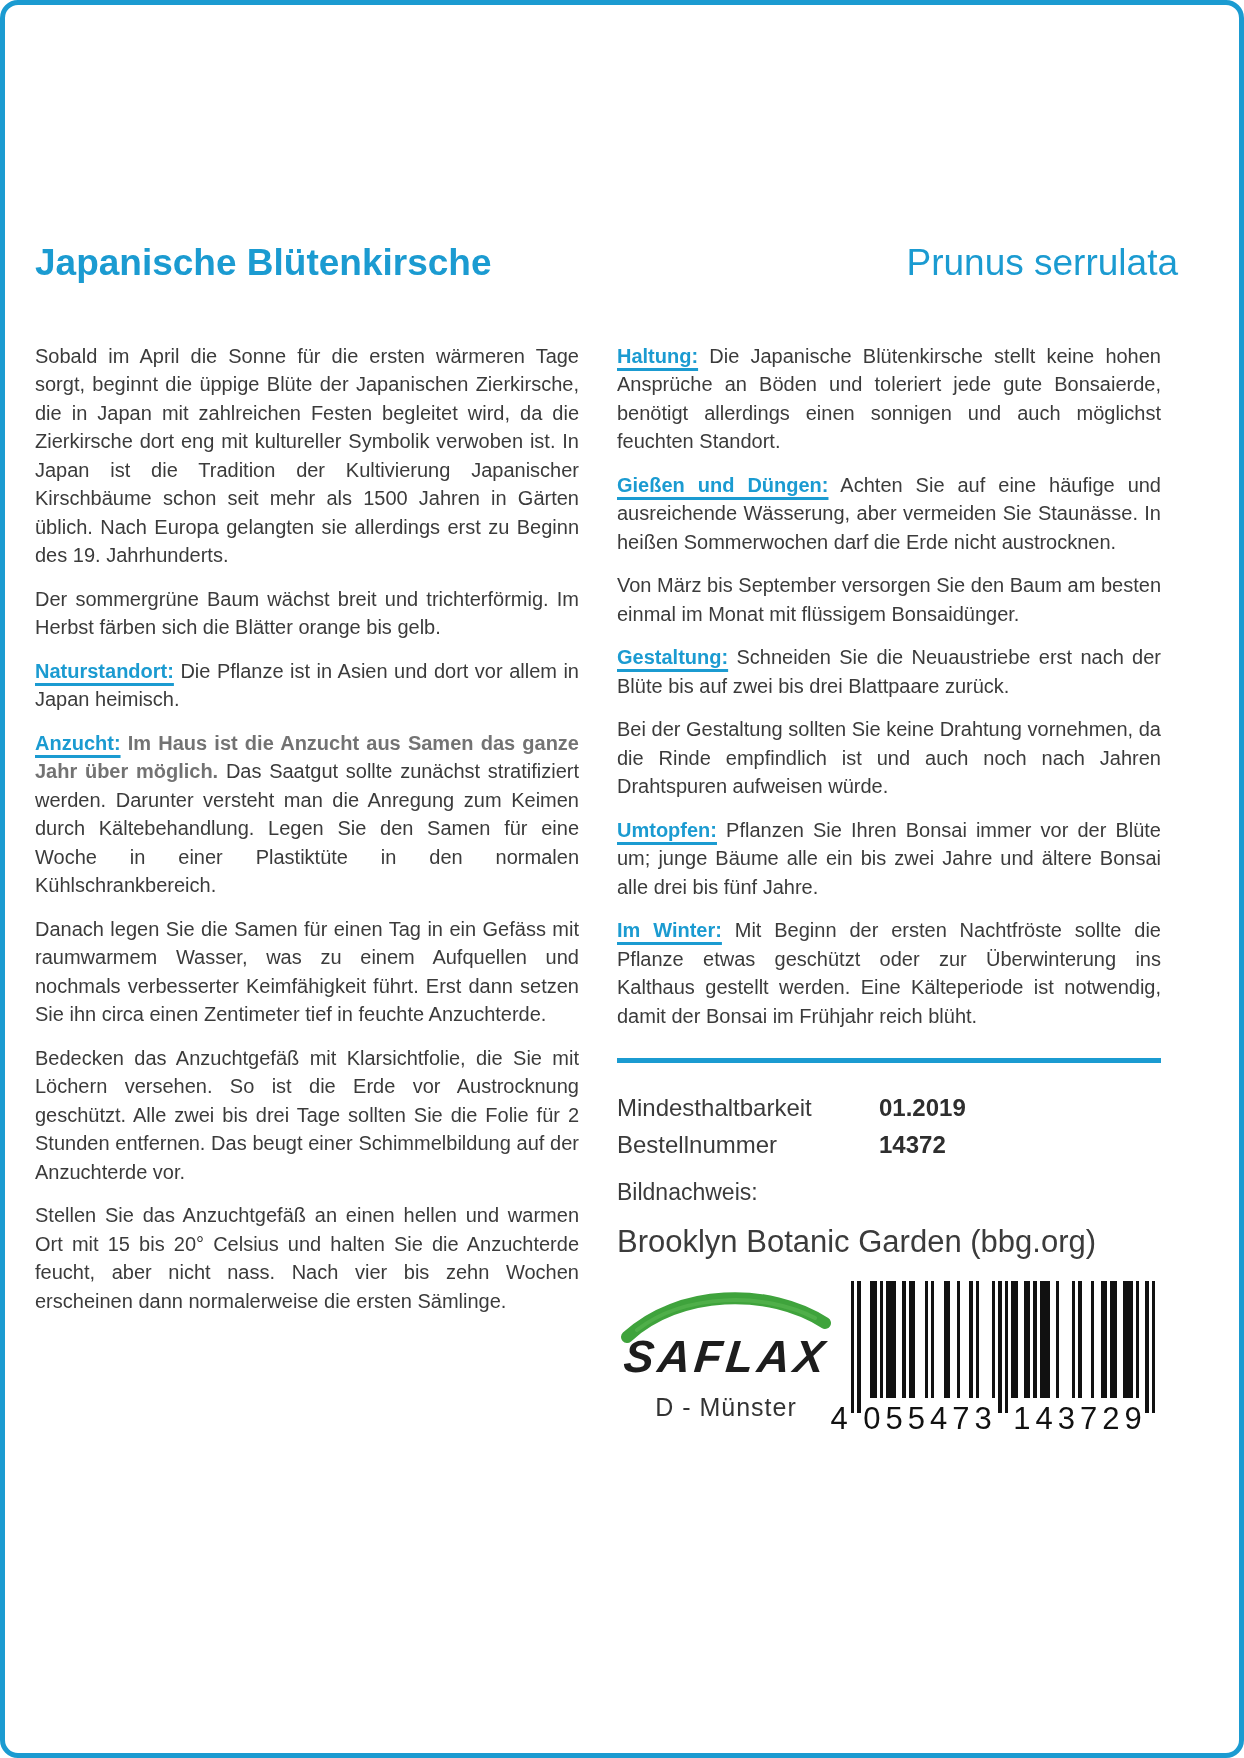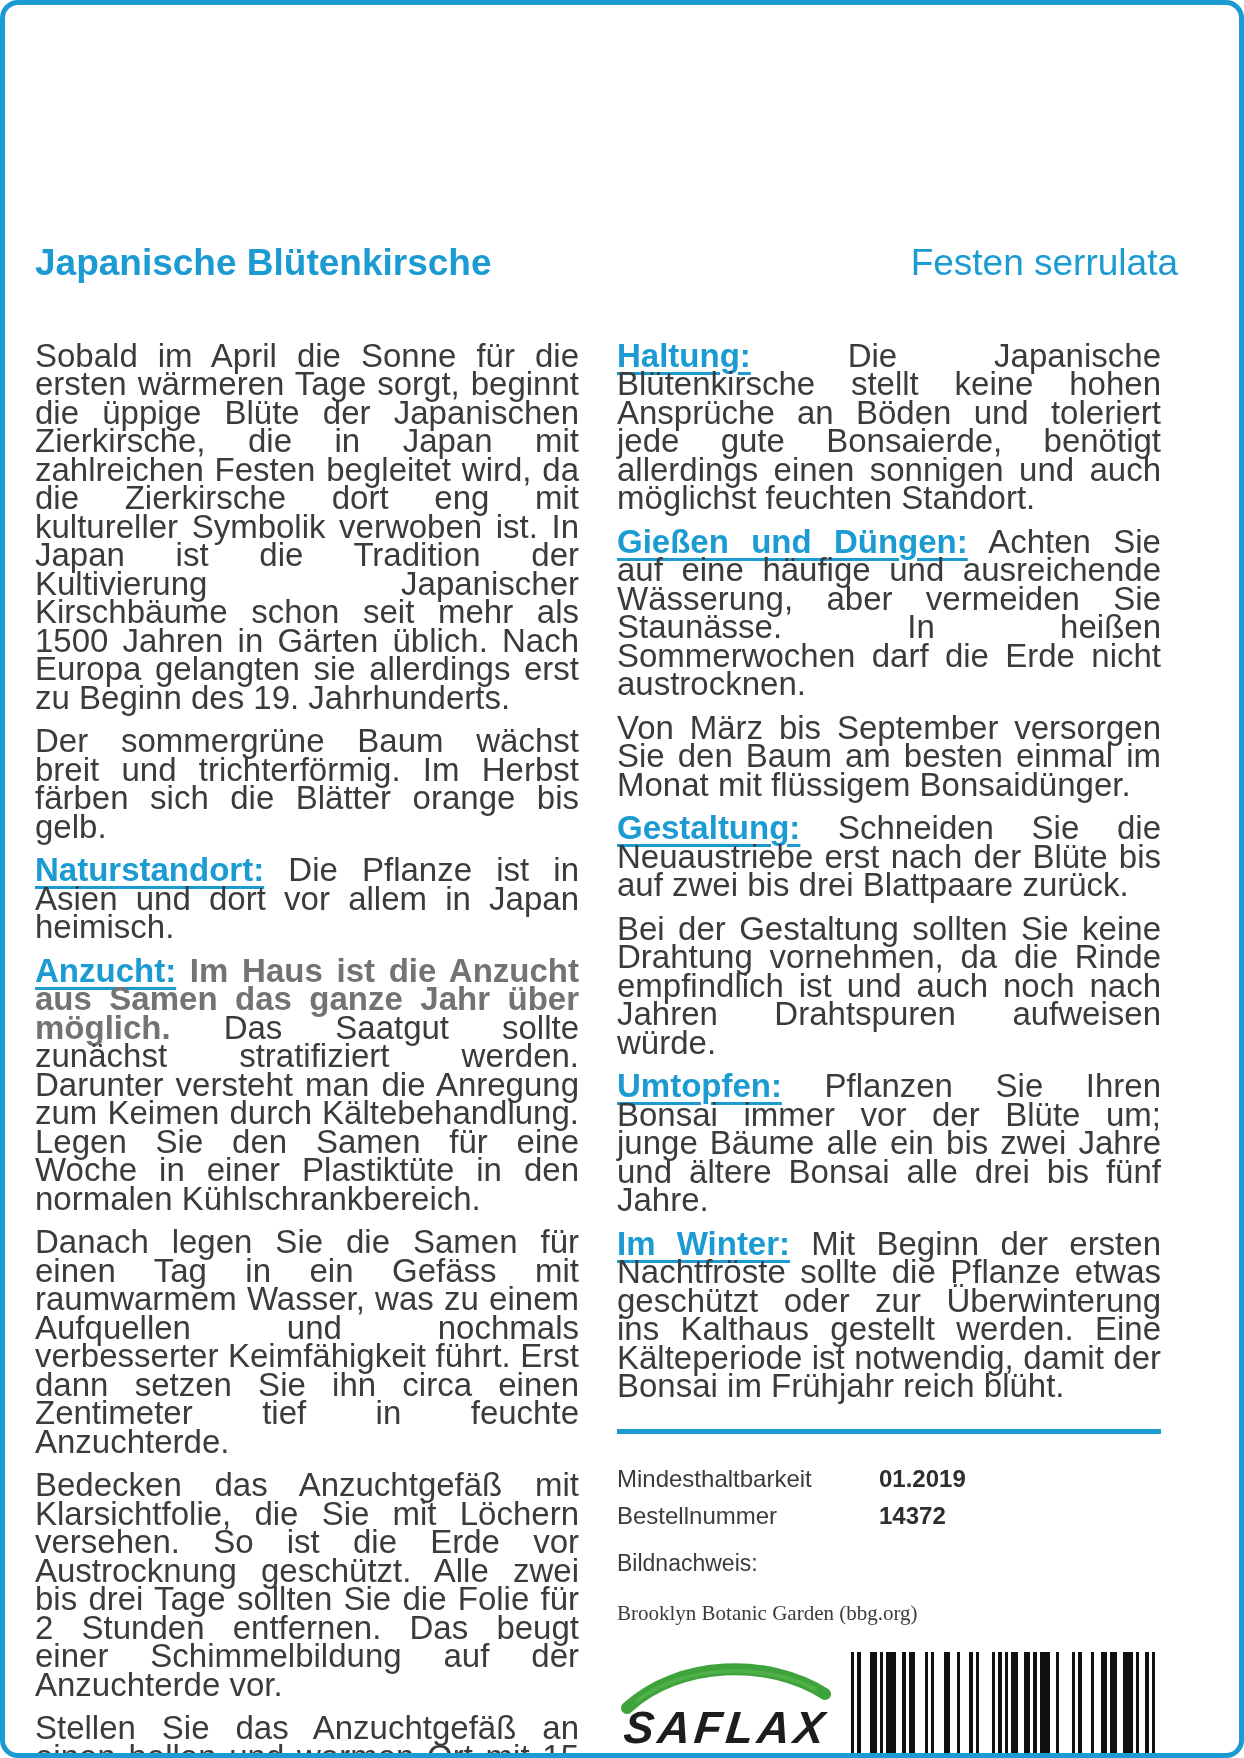--- a/index.html
+++ b/index.html
@@ -18,42 +18,42 @@
 
   .title-row { display:flex; justify-content:space-between; align-items:baseline; }
   .title-left  { font-size:37px; font-weight:700; color:#1b9bd1; line-height:1.1; }
   .title-right { font-size:37px; font-weight:400; color:#1b9bd1; line-height:1.1; }
 
   .columns { display:flex; gap:38px; margin-top:58px; }
   .col { width:544px; }
 
   .para {
     margin:0 0 15px 0;
-    font-size:33px;
+    font-size:20px;
     line-height:28.5px;
     text-align:justify;
     color:#3b3b3b;
   }
   .hd {
     color:#1b9bd1;
     font-weight:700;
     text-decoration:underline;
     text-decoration-thickness:3px;
     text-underline-offset:5px;
   }
   .bold-lead { font-weight:700; color:#737373; }
 
   .rule { height:5px; background:#1b9bd1; border:none; margin:28px 0 26px 0; }
 
   .info-row { display:flex; font-size:24px; line-height:37px; }
   .info-label { width:262px; }
   .info-value { font-weight:700; color:#2e2e2e; }
 
   .credit-label { margin-top:14px; font-size:23px; line-height:30px; }
-  .credit { margin-top:20px; font-size:21px; line-height:30px;font-family:Liberation Serif, serif; }
+  .credit { margin-top:20px; font-size:31px; line-height:30px; }
 
   .bottom-row { display:flex; align-items:flex-start; margin-top:24px; }
   .logo { width:218px; text-align:center; flex:none; }
   .logo-name {
     font-size:45px; font-weight:700; font-style:italic;
     letter-spacing:4px; color:#1d1d1d;
     transform:skewX(-6deg);
     margin-top:-16px;
   }
   .logo-loc { font-size:25px; color:#333333; margin-top:10px; letter-spacing:1px; }
@@ -62,21 +62,21 @@
   .barcode-wrap svg { display:block; }
 </style>
 </head>
 <body>
 
 <div class="page">
   <div class="content">
 
     <div class="title-row">
       <div class="title-left">Japanische Blütenkirsche</div>
-      <div class="title-right">Festen serrulata</div>
+      <div class="title-right">Prunus serrulata</div>
     </div>
 
     <div class="columns">
 
       <div class="col">
         <p class="para"><span>Sobald im April die Sonne für die ersten wärmeren Tage sorgt, beginnt die üppige Blüte der Japanischen Zierkirsche, die in Japan mit zahlreichen Festen begleitet wird, da die Zierkirsche dort eng mit kultureller Symbolik verwoben ist. In Japan ist die Tradition der Kultivierung Japanischer Kirschbäume schon seit mehr als 1500 Jahren in Gärten üblich. Nach Europa gelangten sie allerdings erst zu Beginn des 19. Jahrhunderts.</span></p>
         <p class="para"><span>Der sommergrüne Baum wächst breit und trichterförmig. Im Herbst färben sich die Blätter orange bis gelb.</span></p>
         <p class="para"><span class="hd">Naturstandort:</span> <span>Die Pflanze ist in Asien und dort vor allem in Japan heimisch.</span></p>
         <p class="para"><span class="hd">Anzucht:</span> <b class="bold-lead">Im Haus ist die Anzucht aus Samen das ganze Jahr über möglich.</b> <span>Das Saatgut sollte zunächst stratifiziert werden. Darunter versteht man die Anregung zum Keimen durch Kältebehandlung. Legen Sie den Samen für eine Woche in einer Plastiktüte in den normalen Kühlschrankbereich.</span></p>
         <p class="para"><span>Danach legen Sie die Samen für einen Tag in ein Gefäss mit raumwarmem Wasser, was zu einem Aufquellen und nochmals verbesserter Keimfähigkeit führt. Erst dann setzen Sie ihn circa einen Zentimeter tief in feuchte Anzuchterde.</span></p>

